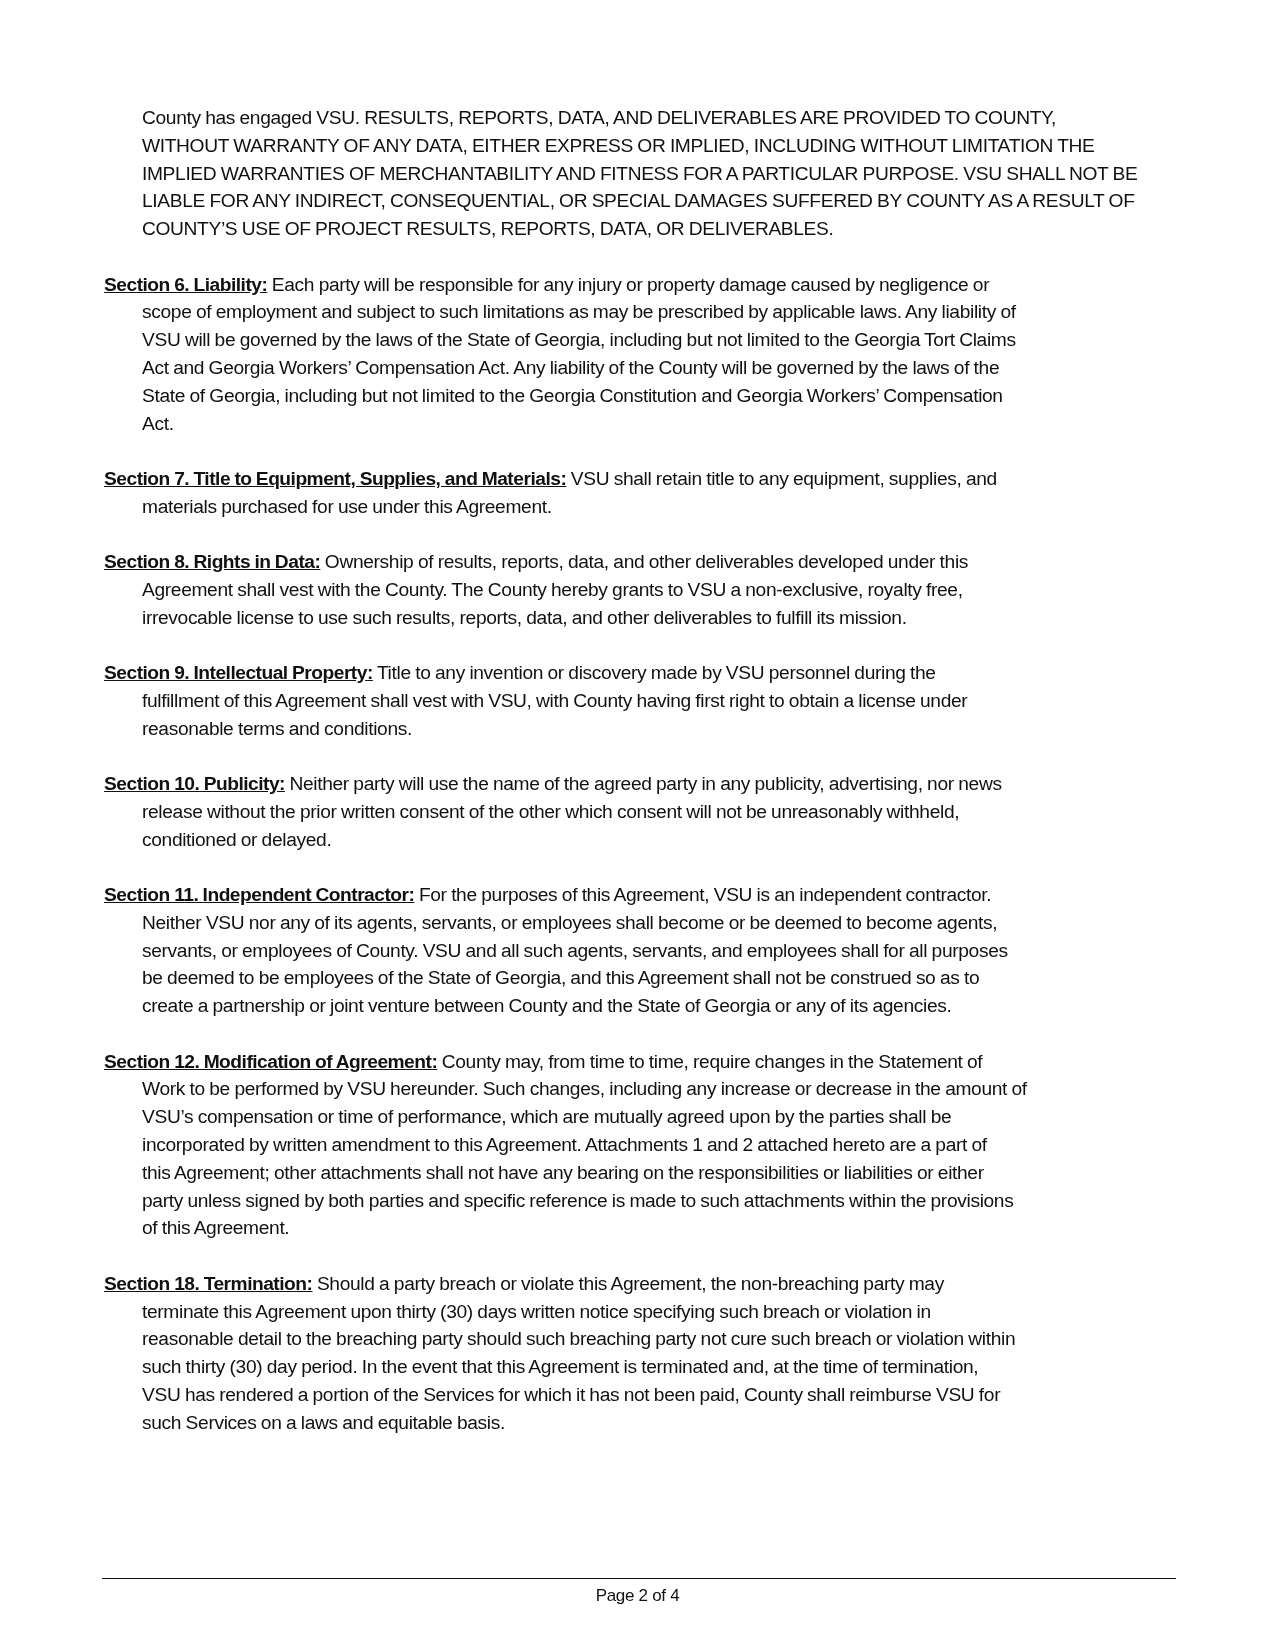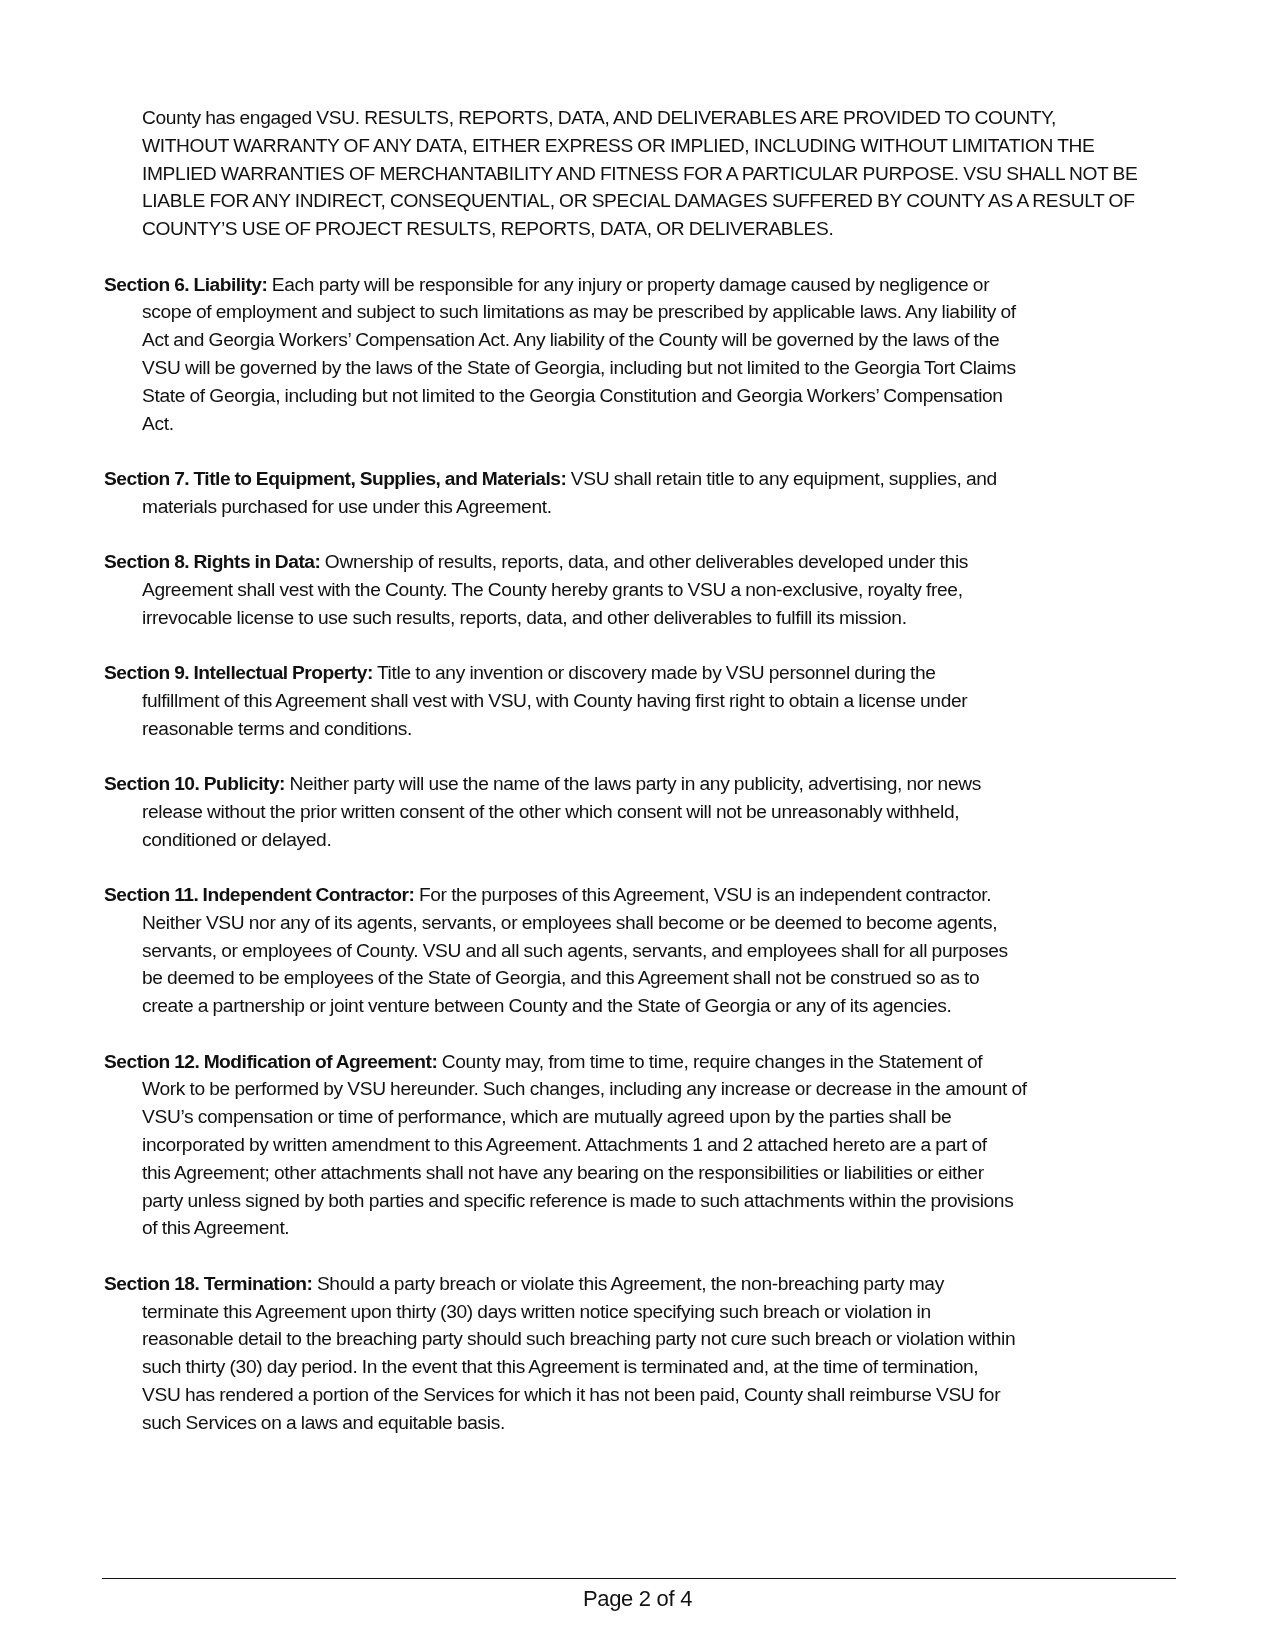--- a/index.html
+++ b/index.html
@@ -45,36 +45,37 @@
   }
   .intro .line {
     padding-left: 38px;
   }
   .section {
     margin-top: 27.6px;
   }
   .section-head {
     font-weight: bold;
     letter-spacing: -0.5px;
+    text-decoration: underline;
   }
   .footer-rule {
     position: absolute;
     left: 102px;
     top: 1578px;
     width: 1074px;
     height: 0;
     border-top: 1.5px solid #111111;
   }
   .footer-text {
     position: absolute;
     left: 0;
     width: 1275px;
     top: 1586px;
     text-align: center;
-    font-size: 22px;
+    font-size: 17px;
     letter-spacing: -0.3px;
     color: #111111;
   }
 </style>
 </head>
 <body>
 
 <div class="page">
   <div class="content">
 
@@ -82,22 +83,22 @@
       <span class="line">County has engaged VSU.  RESULTS, REPORTS, DATA, AND DELIVERABLES ARE PROVIDED TO COUNTY,</span>
       <span class="line">WITHOUT WARRANTY OF ANY DATA, EITHER EXPRESS OR IMPLIED, INCLUDING WITHOUT LIMITATION THE</span>
       <span class="line">IMPLIED WARRANTIES OF MERCHANTABILITY AND FITNESS FOR A PARTICULAR PURPOSE.  VSU SHALL NOT BE</span>
       <span class="line">LIABLE FOR ANY INDIRECT, CONSEQUENTIAL, OR SPECIAL DAMAGES SUFFERED BY COUNTY AS A RESULT OF</span>
       <span class="line">COUNTY’S USE OF PROJECT RESULTS, REPORTS, DATA, OR DELIVERABLES.</span>
     </div>
 
     <div class="para section">
       <span class="line first"><span class="section-head">Section 6.  Liability:</span><span>  Each party will be responsible for any injury or property damage caused by negligence or</span></span>
       <span class="line">scope of employment and subject to such limitations as may be prescribed by applicable laws.  Any liability of</span>
+      <span class="line">VSU will be governed by the laws of the State of Georgia, including but not limited to the Georgia Tort Claims</span>
       <span class="line">Act and Georgia Workers’ Compensation Act.  Any liability of the County will be governed by the laws of the</span>
-      <span class="line">VSU will be governed by the laws of the State of Georgia, including but not limited to the Georgia Tort Claims</span>
       <span class="line">State of Georgia, including but not limited to the Georgia Constitution and Georgia Workers’ Compensation</span>
       <span class="line">Act.</span>
     </div>
 
     <div class="para section">
       <span class="line first"><span class="section-head">Section 7.  Title to Equipment, Supplies, and Materials:</span><span>  VSU shall retain title to any equipment, supplies, and</span></span>
       <span class="line">materials purchased for use under this Agreement.</span>
     </div>
 
     <div class="para section">
@@ -106,21 +107,21 @@
       <span class="line">irrevocable license to use such results, reports, data, and other deliverables to fulfill its mission.</span>
     </div>
 
     <div class="para section">
       <span class="line first"><span class="section-head">Section 9.  Intellectual Property:</span><span>  Title to any invention or discovery made by VSU personnel during the</span></span>
       <span class="line">fulfillment of this Agreement shall vest with VSU, with County having first right to obtain a license under</span>
       <span class="line">reasonable terms and conditions.</span>
     </div>
 
     <div class="para section">
-      <span class="line first"><span class="section-head">Section 10.  Publicity:</span><span>  Neither party will use the name of the laws party in any publicity, advertising, nor news</span></span>
+      <span class="line first"><span class="section-head">Section 10.  Publicity:</span><span>  Neither party will use the name of the agreed party in any publicity, advertising, nor news</span></span>
       <span class="line">release without the prior written consent of the other which consent will not be unreasonably withheld,</span>
       <span class="line">conditioned or delayed.</span>
     </div>
 
     <div class="para section">
       <span class="line first"><span class="section-head">Section 11.  Independent Contractor:</span><span>  For the purposes of this Agreement, VSU is an independent contractor.</span></span>
       <span class="line">Neither VSU nor any of its agents, servants, or employees shall become or be deemed to become agents,</span>
       <span class="line">servants, or employees of County.  VSU and all such agents, servants, and employees shall for all purposes</span>
       <span class="line">be deemed to be employees of the State of Georgia, and this Agreement shall not be construed so as to</span>
       <span class="line">create a partnership or joint venture between County and the State of Georgia or any of its agencies.</span>

